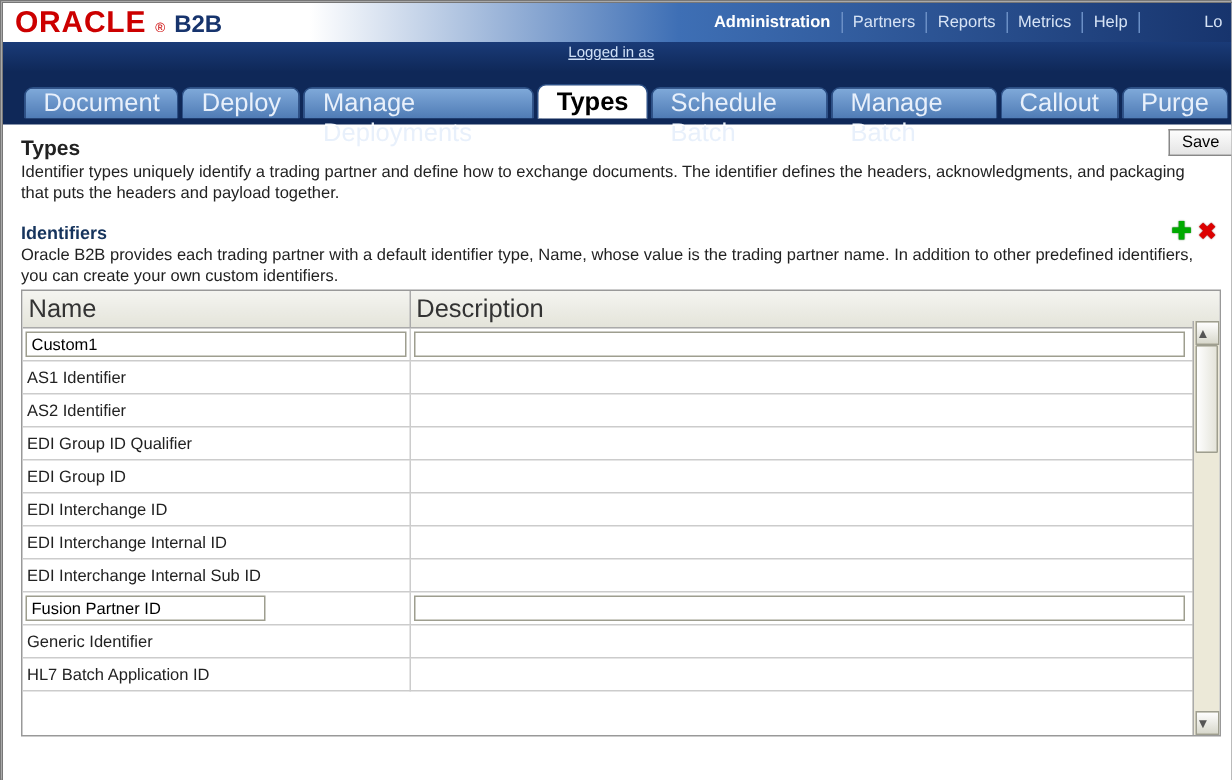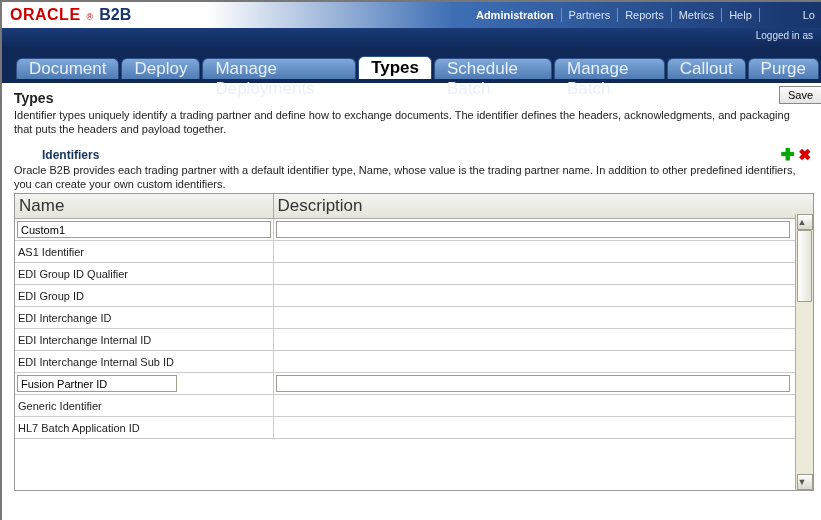--- a/index.html
+++ b/index.html
@@ -26,21 +26,21 @@
     padding: 0 6px 0 8px;
   }
   .logo {
     display: flex;
     align-items: baseline;
     gap: 6px;
   }
   .oracle-word {
     color: #c00;
     font-weight: bold;
-    font-size: 16px;
+    font-size: 20px;
     letter-spacing: 0.5px;
     font-family: Arial, sans-serif;
   }
   .oracle-reg {
     color: #c00;
     font-size: 9px;
     vertical-align: super;
   }
   .b2b-word {
     color: #17346d;
@@ -65,22 +65,23 @@
   .topnav a.active {
     color: #fff;
     font-weight: bold;
   }
   
   .subheader {
     height: 18px;
     background: linear-gradient(to bottom, #1a3b78 0%, #0f2858 100%);
     color: #cfe0f7;
     font-size: 10px;
-    text-align: right;
+    text-align: center;
     padding: 2px 8px 0 0;
+    text-decoration: underline;
   }
   
   .tabstrip-wrap {
     background: linear-gradient(to bottom, #0f2858 0%, #0f2858 60%, #0f2858 100%);
     padding: 8px 0 0 14px;
     height: 28px;
     position: relative;
   }
   .tabstrip {
     display: flex;
@@ -142,21 +143,20 @@
     color: #222;
     margin-bottom: 10px;
     line-height: 1.3;
     max-width: 795px;
   }
   .section-title-row {
     display:flex;
     justify-content: space-between;
     align-items: center;
     border-top:1px solid transparent;
-    margin-left:28px;
   }
   h2.section-title {
     margin: 0 0 1px 0;
     font-size: 12px;
     font-weight: bold;
     color: #16345d;
   }
   .section-actions {
     display:flex;
     gap:4px;
@@ -334,20 +334,24 @@
       <tbody id="grid-body">
           <tr class="editable">
             <td><input class="cell-input" value="Custom1" style=""></td>
             <td><input class="cell-input" style="width: calc(100% - 20px);"></td>
           </tr>
           <tr>
             <td>AS1 Identifier</td>
             <td style="padding-right: 20px;"></td>
           </tr>
           <tr>
+            <td>AS2 Identifier</td>
+            <td style="padding-right: 20px;"></td>
+          </tr>
+          <tr>
             <td>EDI Group ID Qualifier</td>
             <td style="padding-right: 20px;"></td>
           </tr>
           <tr>
             <td>EDI Group ID</td>
             <td style="padding-right: 20px;"></td>
           </tr>
           <tr>
             <td>EDI Interchange ID</td>
             <td style="padding-right: 20px;"></td>

